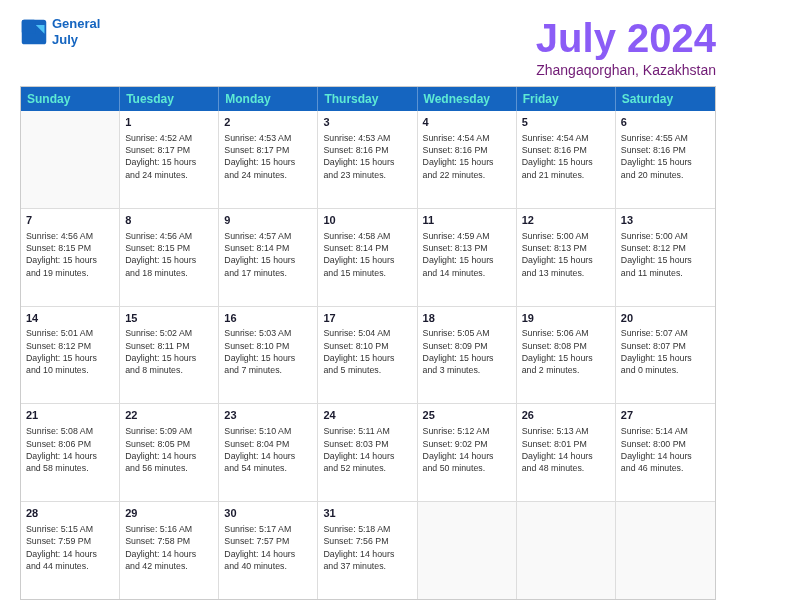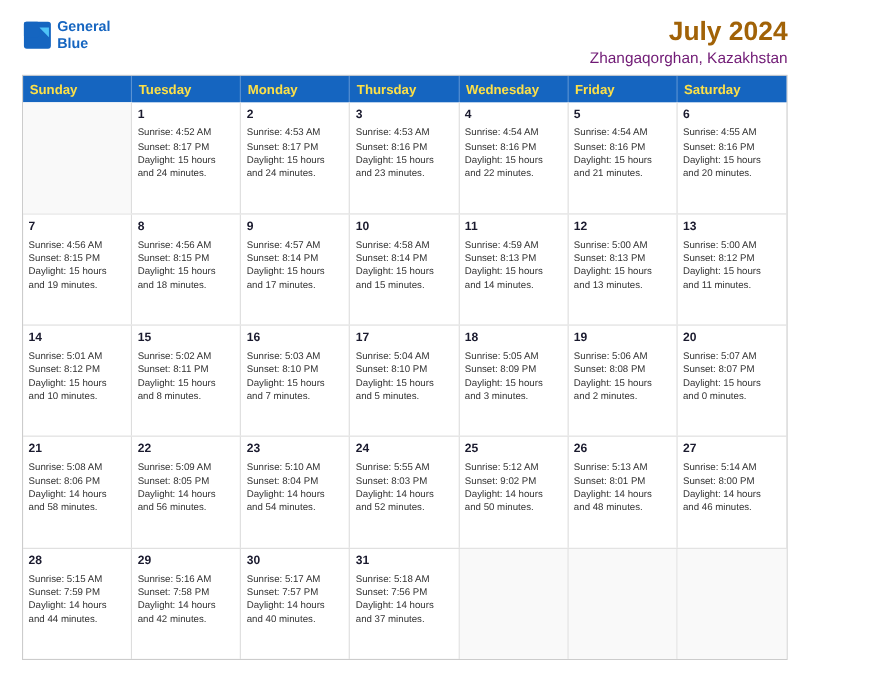--- a/index.html
+++ b/index.html
@@ -38,43 +38,43 @@
       color: #1565c0;
     }
     .logo-icon {
       width: 28px;
       height: 28px;
     }
     .title-block {
       text-align: right;
     }
     .month-year {
-      font-size: 24px;
+      font-size: 40px;
       font-weight: bold;
-      color: #a16207;
+      color: #8b5cf6;
       line-height: 1.1;
     }
     .location {
       font-size: 14px;
       color: #701a75;
       margin-top: 2px;
     }
     .calendar {
       flex: 1;
       display: flex;
       flex-direction: column;
       border: 1px solid #ccc;
     }
     .cal-header-row {
       display: grid;
       grid-template-columns: repeat(7, 1fr);
       background: #1565c0;
     }
     .cal-header-cell {
-      color: #fde047;
+      color: #5eead4;
       font-size: 12px;
       font-weight: bold;
       padding: 5px 6px;
       text-align: left;
       border-right: 1px solid rgba(255,255,255,0.3);
     }
     .cal-header-cell:last-child { border-right: none; }
     .cal-body {
       flex: 1;
       display: flex;
@@ -115,21 +115,21 @@
 <div class="page">
   <div class="header">
     <div class="logo">
       <svg class="logo-icon" viewBox="0 0 32 32">
         <rect x="2" y="2" width="28" height="28" rx="3" fill="#1565c0"></rect>
         <polygon points="18,8 28,8 28,18" fill="#4fc3f7"></polygon>
         <rect x="2" y="2" width="16" height="16" rx="2" fill="#1565c0"></rect>
       </svg>
       <div class="logo-text">
         <div><span>General</span></div>
-        <div><span style="color:#1565c0">Blue</span></div>
+        <div><span style="color:#1565c0">July</span></div>
       </div>
     </div>
     <div class="title-block">
       <div class="month-year">July 2024</div>
       <div class="location">Zhangaqorghan, Kazakhstan</div>
     </div>
   </div>
 
   <div class="calendar">
     <div class="cal-header-row">
@@ -306,21 +306,21 @@
           </div>
           <div class="cal-cell">
             <div class="day-number">23</div>
             <div class="cell-info" style="white-space: pre-line;">Sunrise: 5:10 AM
 Sunset: 8:04 PM
 Daylight: 14 hours
 and 54 minutes.</div>
           </div>
           <div class="cal-cell">
             <div class="day-number">24</div>
-            <div class="cell-info" style="white-space: pre-line;">Sunrise: 5:55 AM
+            <div class="cell-info" style="white-space: pre-line;">Sunrise: 5:11 AM
 Sunset: 8:03 PM
 Daylight: 14 hours
 and 52 minutes.</div>
           </div>
           <div class="cal-cell">
             <div class="day-number">25</div>
             <div class="cell-info" style="white-space: pre-line;">Sunrise: 5:12 AM
 Sunset: 9:02 PM
 Daylight: 14 hours
 and 50 minutes.</div>

